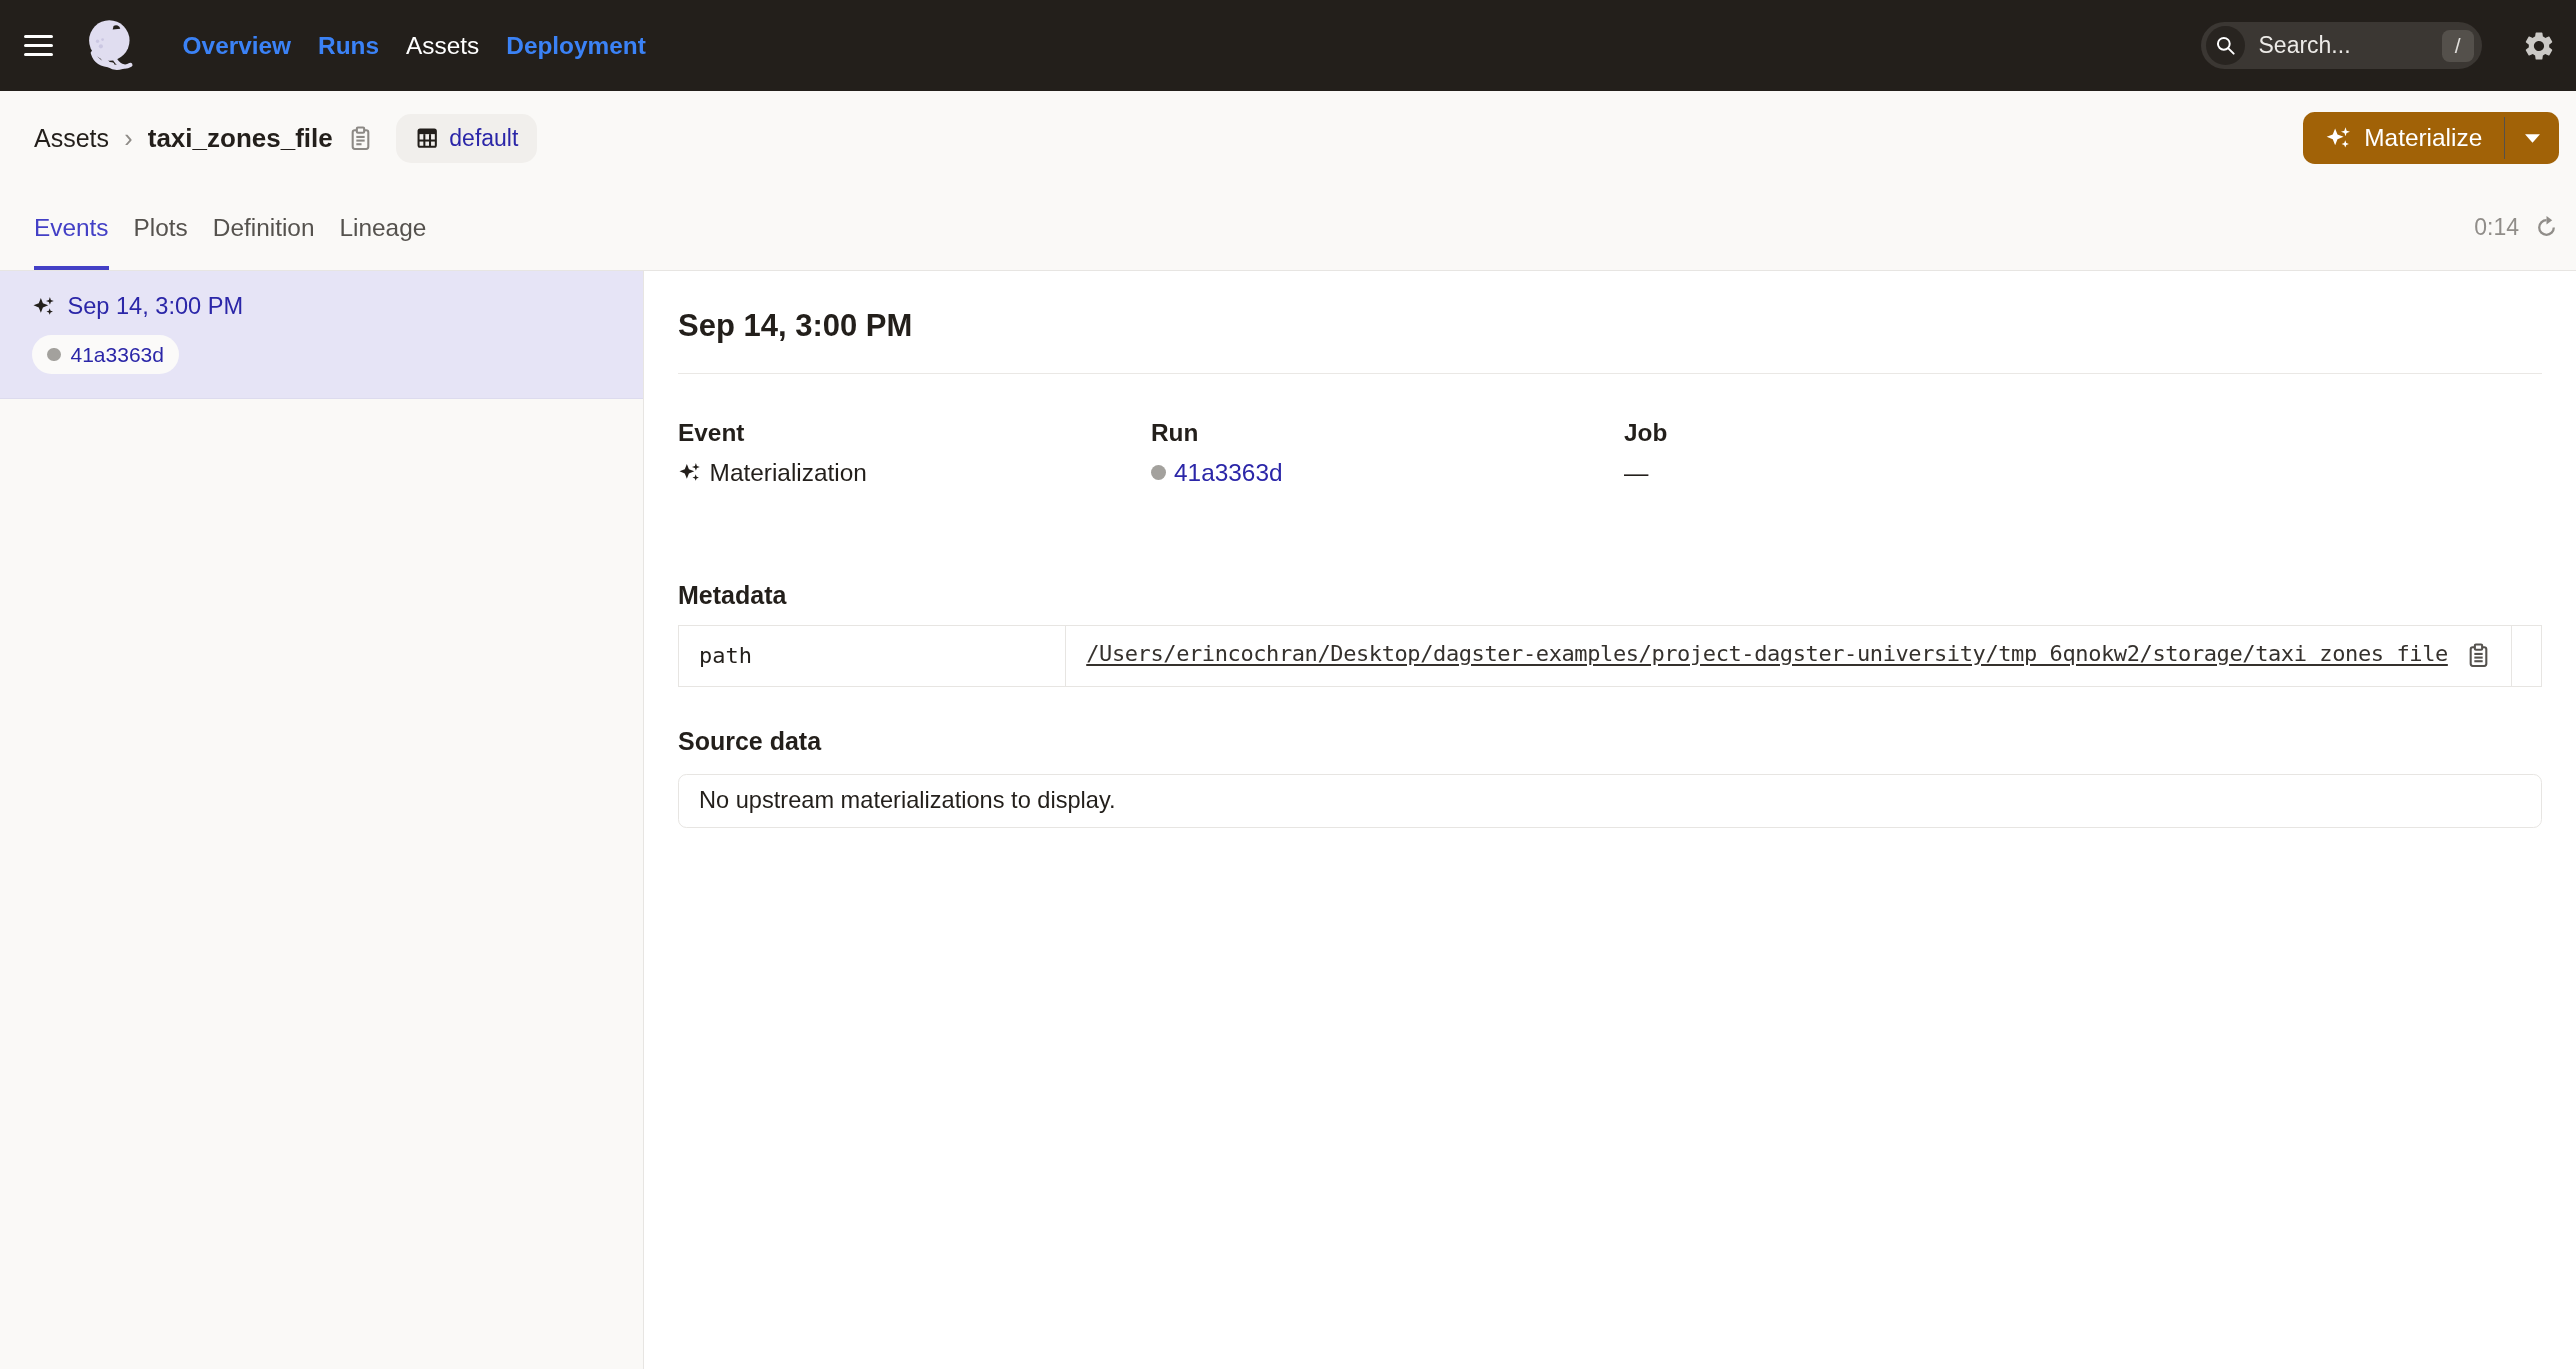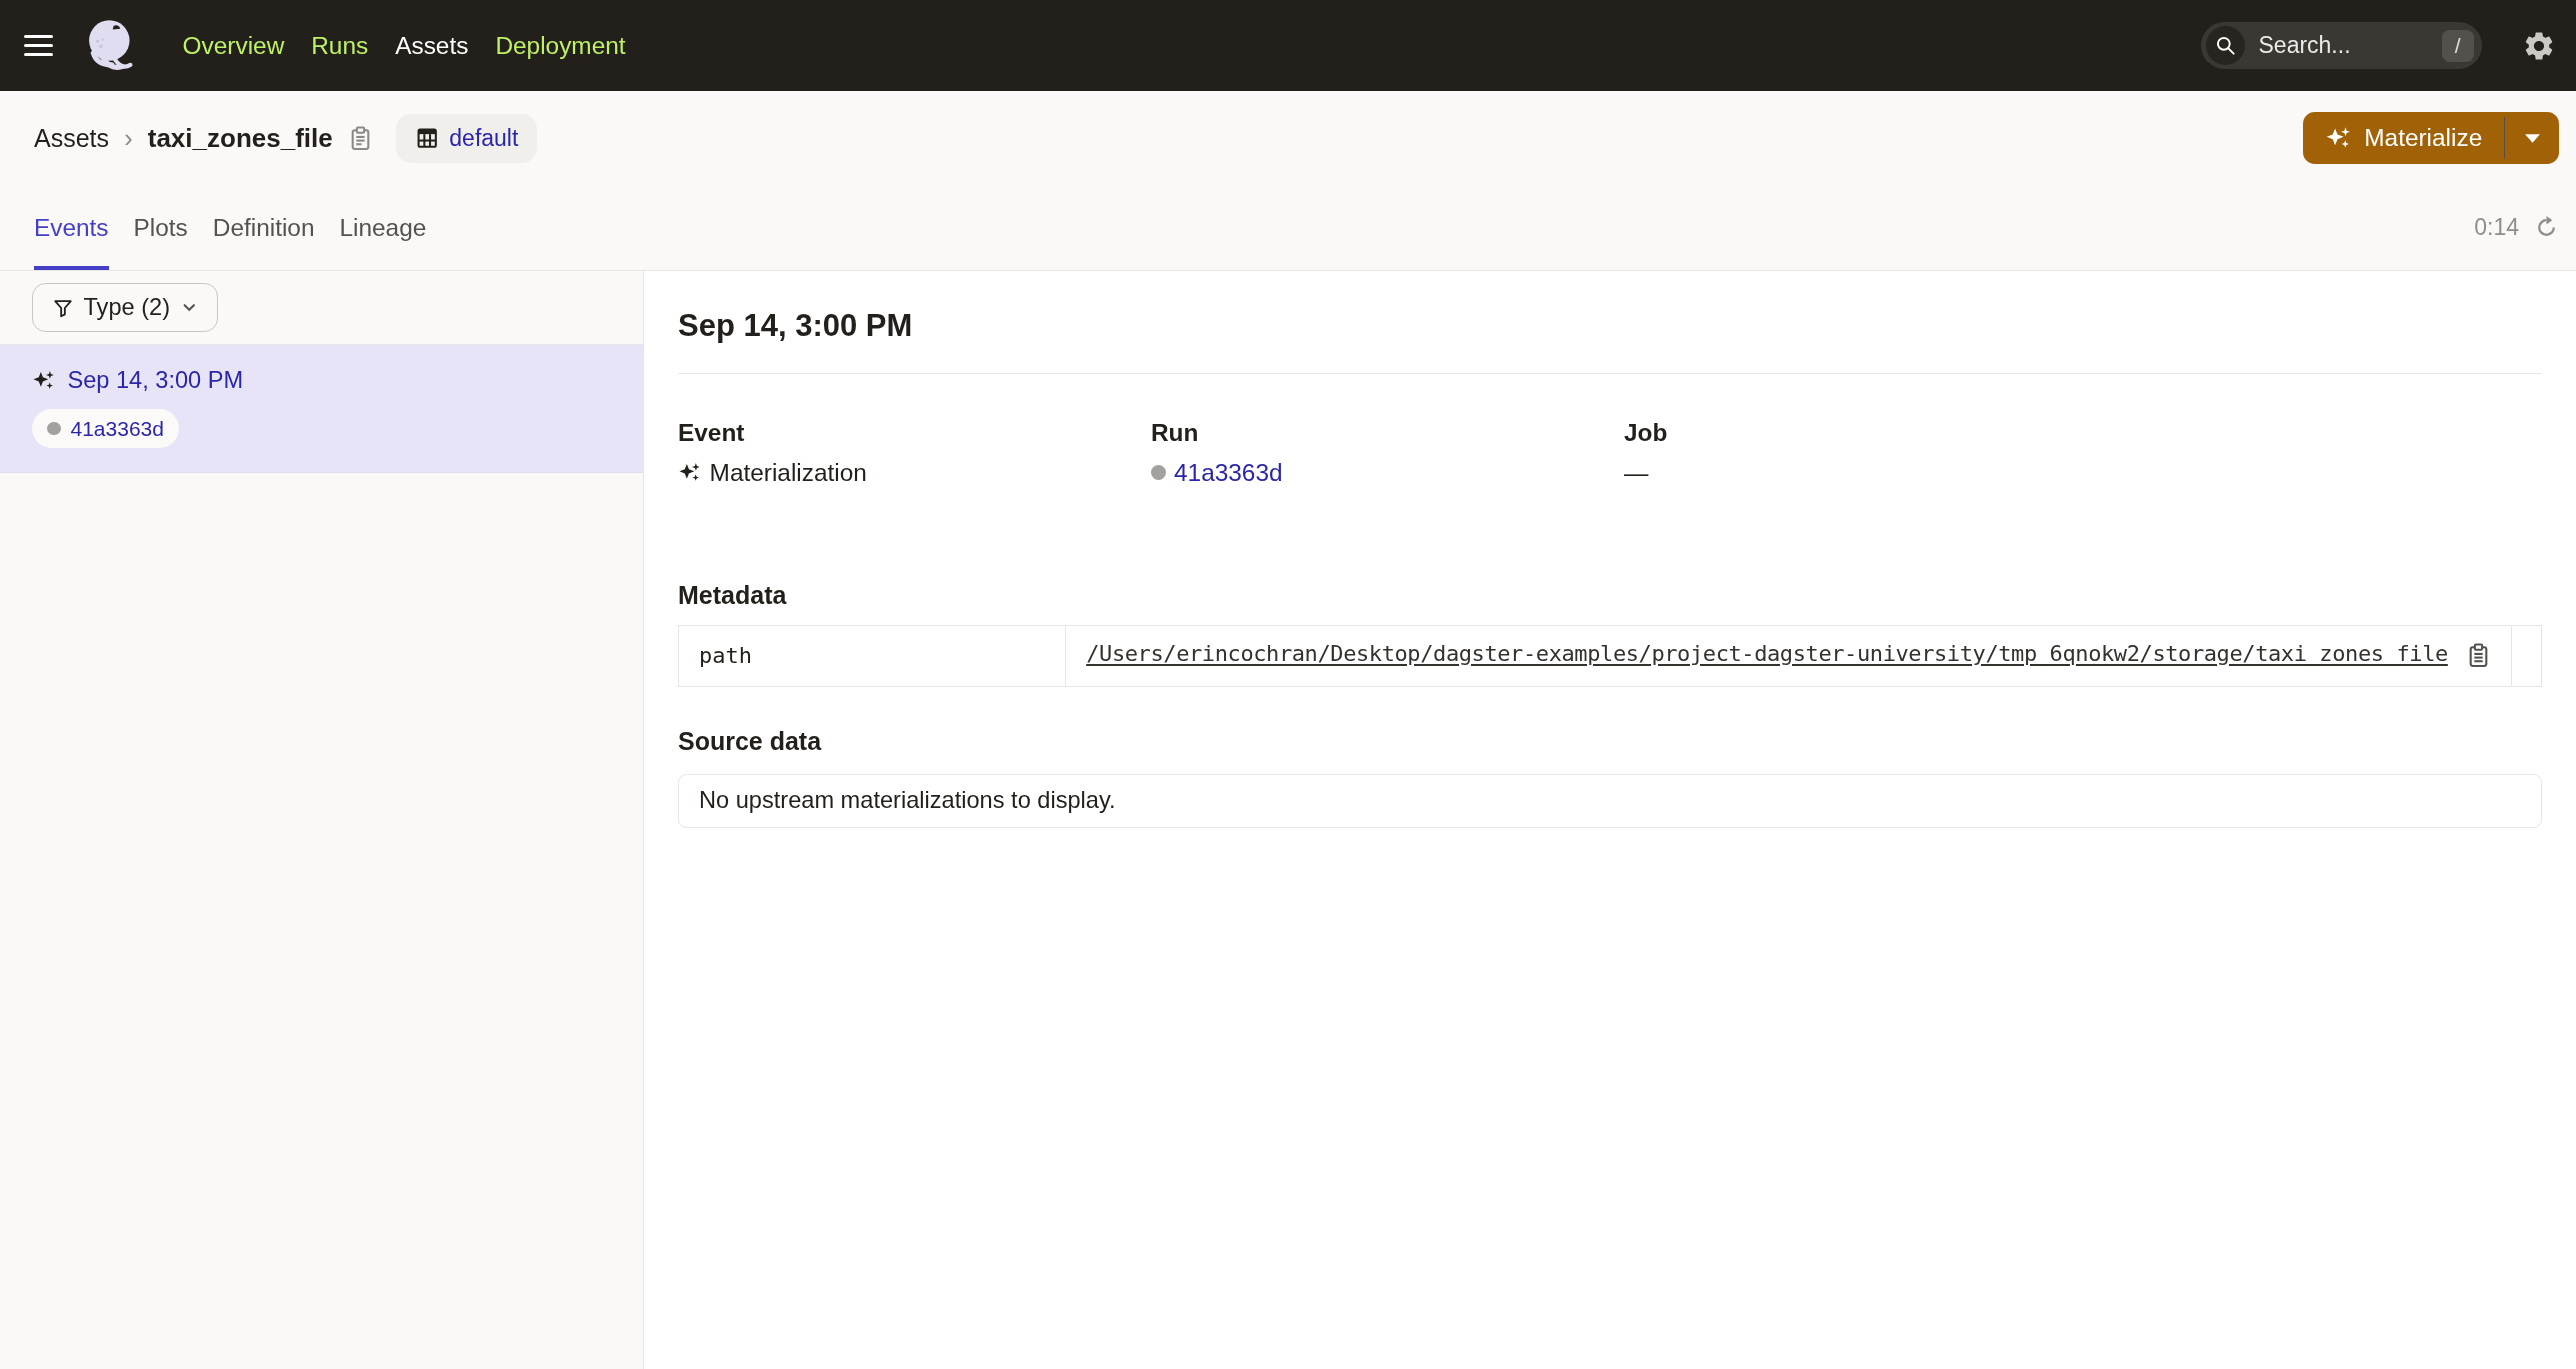--- a/index.html
+++ b/index.html
@@ -19,21 +19,21 @@
     background: #231F1B;
     display: flex;
     align-items: center;
     padding: 0 20px 0 23.6px;
     flex: 0 0 auto;
   }
   .hamburger { width: 37px; height: 37px; display: flex; flex-direction: column; justify-content: center; gap: 5.9px; cursor: pointer; }
   .hamburger span { display: block; width: 29px; height: 3.4px; border-radius: 1.7px; background: #FFFFFF; }
   .logo { margin-left: 22px; width: 56px; height: 71px; display: flex; align-items: center; cursor: pointer; }
   .primary-nav { display: flex; align-items: center; gap: 27px; margin-left: 44px; }
-  .nav-item { font-size: 24.4px; color: #bef264; font-weight: 400; }
+  .nav-item { font-size: 24.4px; color: #3b82f6; font-weight: 700; }
   .nav-item.active { color: #FFFFFF; font-weight: 500; }
   .topnav .spacer { flex: 1; }
   .search {
     width: 281px; height: 47px; border-radius: 23.6px;
     background: #3B3733; display: flex; align-items: center; padding: 0 8.4px 0 5px;
   }
   .search-ic {
     width: 39px; height: 39px; border-radius: 50%;
     background: #282420; display: flex; align-items: center; justify-content: center; flex: 0 0 auto;
   }
@@ -280,35 +280,20 @@
         <path d="M12 5 a7 7 0 1 0 7 7" fill="none" stroke="currentColor" stroke-width="2.2"></path>
         <polygon points="12,1 12,9 17.5,5" fill="currentColor"></polygon>
       </svg>
     </span>
   </div>
 </div>
 
 <div class="content">
 
   <aside class="sidebar">
-    <div class="filterbar">
-      <button class="filter-btn">
-        <span style="display:flex">
-          <svg width="22" height="22" viewBox="0 0 24 24" fill="none" stroke="#231F1B" stroke-width="2" stroke-linejoin="round">
-            <path d="M3.5 4.5 H20.5 L14 12 V19 L10 21 V12 Z"></path>
-          </svg>
-        </span>
-        <span>Type (2)</span>
-        <span style="display:flex">
-          <svg width="18.5" height="18.5" viewBox="0 0 18 18" fill="none" stroke="#55524E" stroke-width="2" stroke-linecap="round">
-            <path d="M4.5 7 L9 11.5 L13.5 7"></path>
-          </svg>
-        </span>
-      </button>
-    </div>
 
     <div class="event-item">
       <div class="ev-row1">
         <span class="ev-sparkle">
           <svg width="23.6" height="23.6" viewBox="0 0 24 24" fill="currentColor">
             <path d="M9 3 L11.1 8.4 L16.5 10.5 L11.1 12.6 L9 18 L6.9 12.6 L1.5 10.5 L6.9 8.4 Z"></path>
             <path d="M18.2 2 L19.2 5 L22.2 6 L19.2 7 L18.2 10 L17.2 7 L14.2 6 L17.2 5 Z"></path>
             <path d="M18 13.5 L18.9 15.9 L21.3 16.8 L18.9 17.7 L18 20.1 L17.1 17.7 L14.7 16.8 L17.1 15.9 Z"></path>
           </svg>
         </span>

